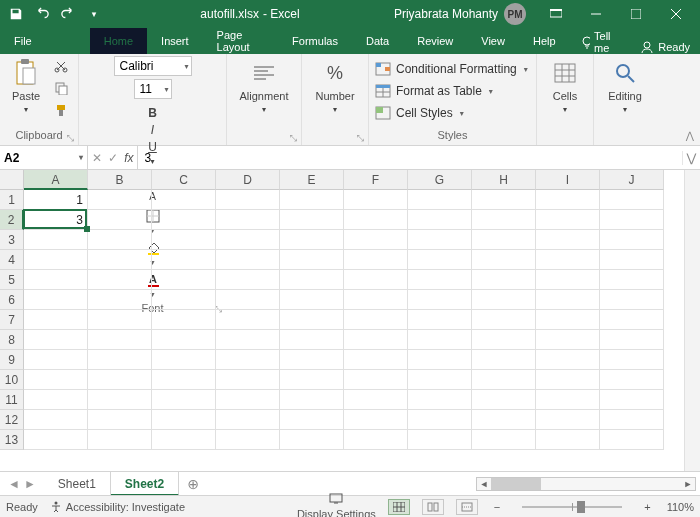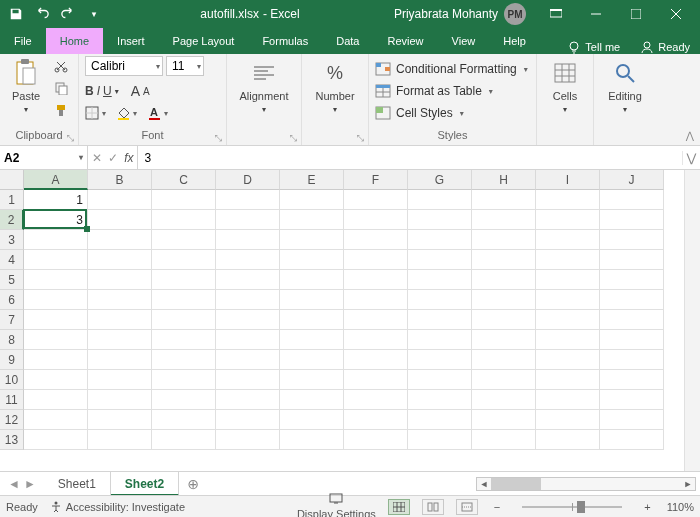--- a/index.html
+++ b/index.html
@@ -11,36 +11,36 @@
 .titlebar .qat-btn { width: 24px; height: 24px; display: flex; align-items: center; justify-content: center; cursor: pointer; }
 .titlebar .title-center { flex: 1; text-align: center; font-size: 12px; display: flex; align-items: center; justify-content: center; gap: 4px; }
 .titlebar .user-area { display: flex; align-items: center; gap: 6px; font-size: 12px; }
 .titlebar .avatar { width: 22px; height: 22px; border-radius: 50%; background: #a0a0a0; display: flex; align-items: center; justify-content: center; font-size: 10px; color: #333; font-weight: 600; }
 .titlebar .win-btns { display: flex; margin-left: 10px; }
 .titlebar .win-btn { width: 40px; height: 28px; display: flex; align-items: center; justify-content: center; cursor: pointer; }
 
 
 .ribbon-tabs { height: 26px; background: #217346; display: flex; align-items: flex-end; color: #fff; font-size: 11px; }
 .ribbon-tab { padding: 0 14px; height: 26px; display: flex; align-items: center; cursor: pointer; }
-.ribbon-tab.active { background: #f0abfc; color: #217346; }
+.ribbon-tab.active { background: #0f172a; color: #217346; margin-left: 44px; }
 .ribbon-tabs .spacer { flex: 1; }
 .ribbon-tabs .right-item { display: flex; align-items: center; gap: 4px; padding: 0 10px; cursor: pointer; }
 
 
 .ribbon { height: 92px; background: #f3f3f3; border-bottom: 1px solid #d4d4d4; display: flex; position: relative; }
 .group { border-right: 1px solid #e0e0e0; padding: 2px 6px 0 6px; display: flex; flex-direction: column; }
 .group-body { flex: 1; display: flex; align-items: flex-start; gap: 4px; }
 .group-label { text-align: center; font-size: 11px; color: #666; padding-bottom: 2px; height: 16px; position: relative; }
 .group-label .launcher { position: absolute; right: -2px; bottom: 1px; font-size: 9px; color: #888; cursor: pointer; }
 .big-btn { display: flex; flex-direction: column; align-items: center; justify-content: flex-start; width: 40px; padding-top: 2px; cursor: pointer; gap: 2px; }
 .big-btn .ico { width: 30px; height: 30px; display: flex; align-items: center; justify-content: center; }
 .big-btn .lbl { font-size: 11px; color: #444; text-align: center; line-height: 1.1; }
 .small-stack { display: flex; flex-direction: column; gap: 2px; justify-content: center; }
 .small-btn { width: 22px; height: 20px; display: flex; align-items: center; justify-content: center; cursor: pointer; }
-.font-row { display: flex; align-items: center; gap: 3px; margin-bottom: 3px; }
+.font-row { display: flex; align-items: center; gap: 3px; margin-bottom: 3px; flex-direction: column; }
 .combo { border: 1px solid #c8c8c8; background: #fff; height: 20px; display: flex; align-items: center; padding: 0 2px 0 5px; font-size: 12px; cursor: pointer; }
 .combo .caret { margin-left: auto; font-size: 8px; color: #666; padding-left: 4px; }
 .mini-icon { font-size: 12px; color: #444; }
 .row-item { display: flex; align-items: center; gap: 5px; font-size: 12px; color: #333; cursor: pointer; padding: 2px 0; }
 .collapse-btn { position: absolute; right: 6px; bottom: 4px; font-size: 10px; color: #888; cursor: pointer; }
 
 
 .namebox-row { height: 24px; border-bottom: 1px solid #d4d4d4; display: flex; align-items: center; background: #fff; }
 .name-box { width: 88px; border-right: 1px solid #d4d4d4; height: 100%; display: flex; align-items: center; padding: 0 4px; font-size: 12px; position: relative; font-weight: bold; }
 .name-box .caret { font-size: 8px; color: #666; margin-left: auto; }

